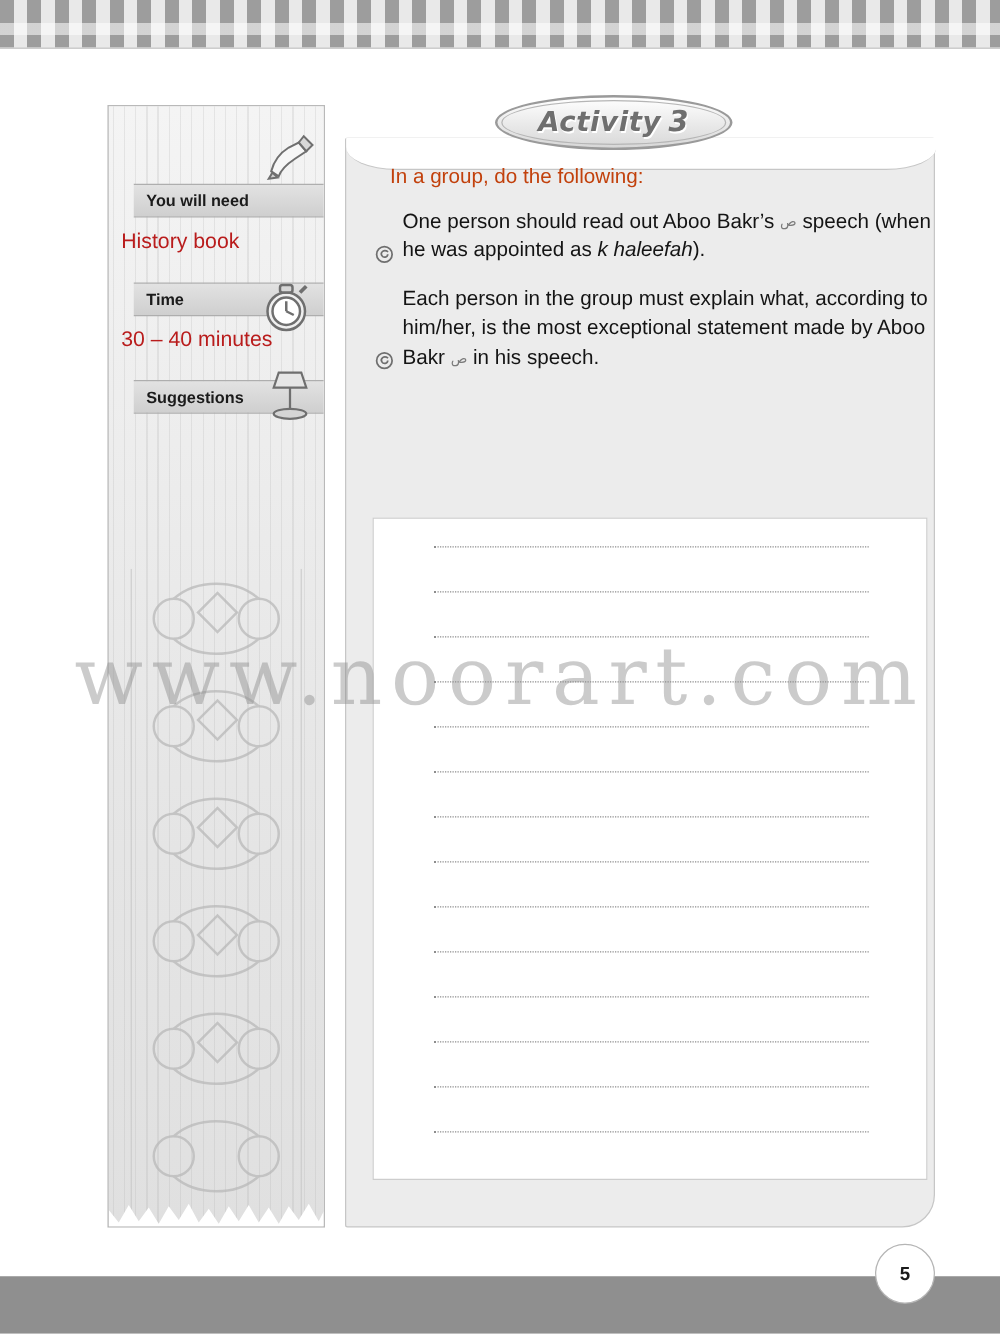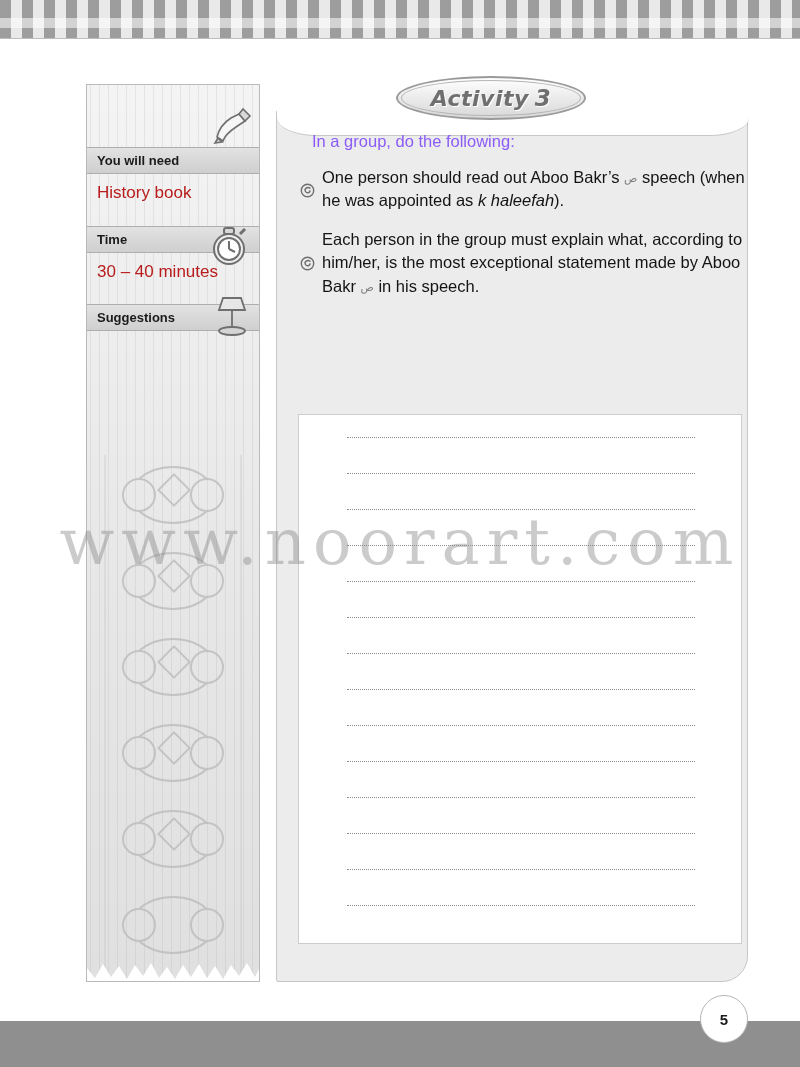--- a/index.html
+++ b/index.html
@@ -88,20 +88,21 @@
   .side-head {
     position: relative;
     background: linear-gradient(180deg, #e2e2e2 0%, #cfcfcf 100%);
     border-top: 1px solid #aeaeae;
     border-bottom: 1px solid #aeaeae;
     font-weight: bold;
     font-size: 13px;
     color: #1b1b1b;
     padding: 5px 8px 5px 10px;
     box-sizing: border-box;
+    margin-left: 20px;
   }
   .side-body {
     font-size: 17px;
     color: #b91c1c;
     line-height: 1.45;
     padding: 7px 10px 10px 10px;
     box-sizing: border-box;
   }
 
   .side-icon {
@@ -199,27 +200,27 @@
   
   #instructions {
     position: absolute;
     left: 300px;
     top: 132px;
     width: 452px;
     z-index: 8;
   }
   #intro-line {
     font-size: 16.5px;
-    color: #8b5cf6;
+    color: #c2410c;
     padding-left: 12px;
     margin-bottom: 6px;
   }
   .bullet-row {
     display: flex;
-    align-items: center;
+    align-items: flex-end;
     margin-bottom: 5px;
     margin-top: 15px;
   }
   .bullet-mark {
     flex: 0 0 auto;
     width: 22px;
     padding-top: 4px;
     color: #6d6d6d;
     font-size: 14px;
     line-height: 1;

